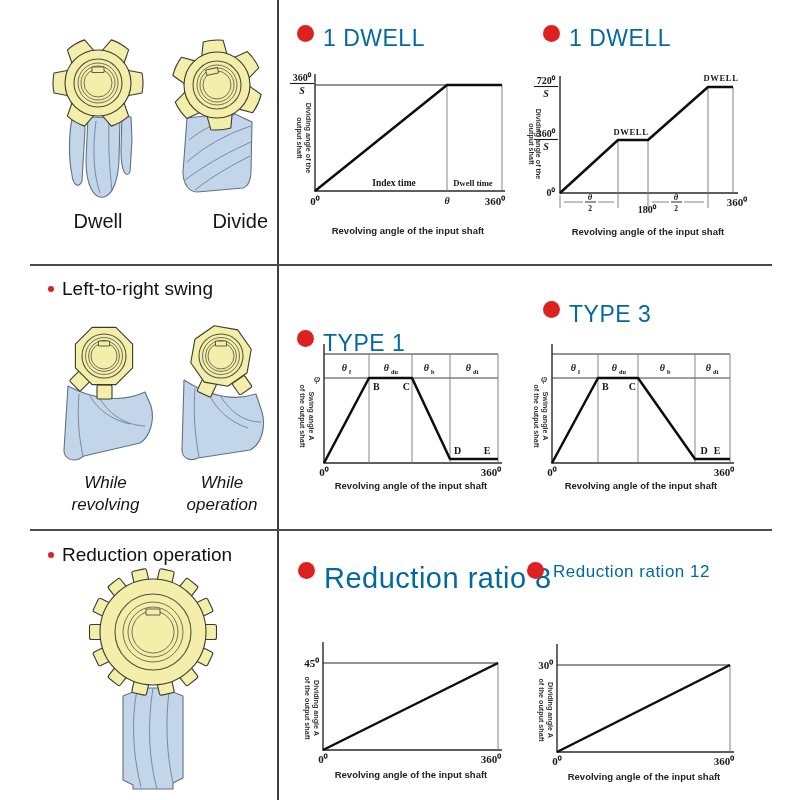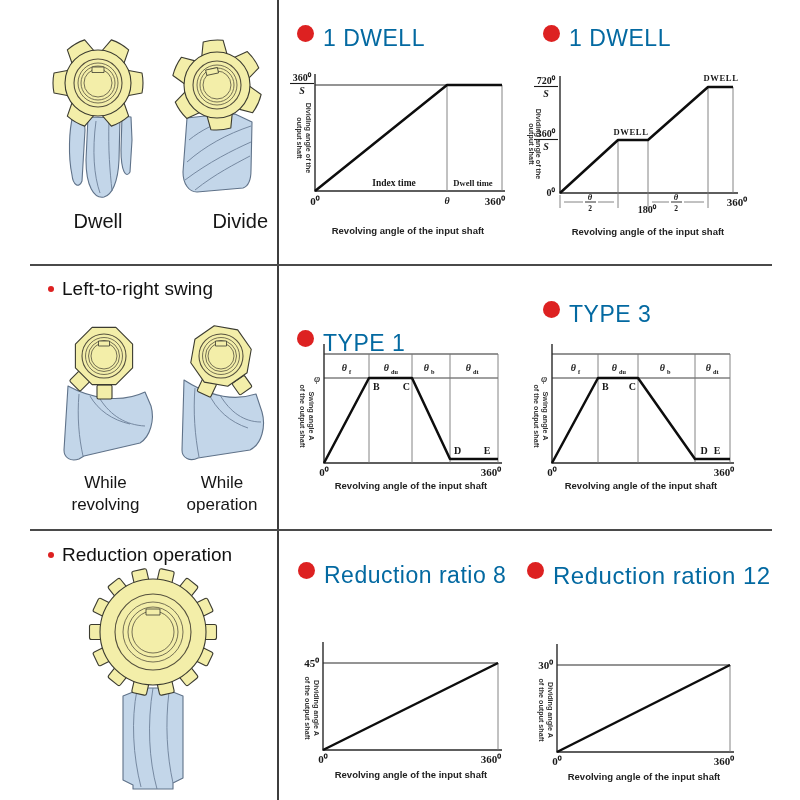--- a/index.html
+++ b/index.html
@@ -7,21 +7,21 @@
           font-family:"Liberation Sans",sans-serif;color:#1a1a1a;}
   .vdiv{position:absolute;background:#3d3d3d;}
   .hdiv{position:absolute;background:#4a4a4a;}
   .chart-title{position:absolute;display:flex;align-items:flex-start;gap:9px;
                font-size:23px;letter-spacing:.5px;color:#0369a1;white-space:nowrap;}
   .chart-title .dot{width:17px;height:17px;border-radius:50%;background:var(--accent-red,#dd2121);flex:0 0 auto;}
   .side-heading{position:absolute;display:flex;align-items:center;gap:8px;
                 font-size:19px;font-weight:normal;color:#111;white-space:nowrap;}
   .side-heading .mini-dot{width:6px;height:6px;border-radius:50%;background:var(--accent-red,#dd2121);flex:0 0 auto;}
   .fig-label{position:absolute;text-align:center;font-size:20px;color:#161616;}
-  .fig-label2{position:absolute;text-align:center;font-size:17px;line-height:1.3;color:#161616;}
+  .fig-label2{position:absolute;text-align:center;font-size:17px;line-height:1.3;color:#161616;font-style:italic;}
   svg{position:absolute;overflow:visible;}
   
   .ax{stroke:#2a2a2a;stroke-width:1.4;fill:none;}
   .mid{stroke:#2a2a2a;stroke-width:1.1;fill:none;}
   .thin{stroke:#767676;stroke-width:.9;fill:none;}
   .data{stroke:#0d0d0d;stroke-width:2.5;fill:none;stroke-linejoin:round;}
   .frbar{stroke:#1a1a1a;stroke-width:1.1;}
   
   text{fill:#181818;}
   .t-ser{font-family:"Liberation Serif",serif;font-weight:bold;}
@@ -322,38 +322,38 @@
     <text class="t-pt" x="176" y="122" text-anchor="middle">D</text>
     <text class="t-pt" x="189" y="122" text-anchor="middle">E</text>
     <text class="t-phi" x="16" y="50" text-anchor="middle">φ</text>
     <text class="t-vlab" text-anchor="middle" transform="translate(15,84) rotate(90)">Swing angle A</text>
     <text class="t-vlab" text-anchor="middle" transform="translate(6,84) rotate(90)">of the output shaft</text>
     <text class="t-ser t-tick" x="24" y="144" text-anchor="middle">0⁰</text>
     <text class="t-ser t-tick" x="196" y="144" text-anchor="middle">360⁰</text>
     <text class="t-cap" x="113" y="157" text-anchor="middle">Revolving angle of the input shaft</text>
   </svg>
 
-  <div class="chart-title" style="left:298px;top:562px;font-size:23px;">
+  <div class="chart-title" style="left:298px;top:562px;font-size:29px;">
     <span class="dot"></span>
     <span>Reduction ratio 8</span>
   </div>
   <svg style="left:283px;top:628px;" width="235" height="168" viewBox="0 0 235 168">
     <path class="ax" d="M40,14 L40,122 L219,122"></path>
     <path class="mid" d="M40,35 L215,35"></path>
     <path class="thin" d="M215,35 L215,122"></path>
     <path class="data" d="M40,122 L215,35"></path>
     <text class="t-ser t-tick" x="36" y="39" text-anchor="end">45⁰</text>
     <text class="t-vlab" text-anchor="middle" transform="translate(31,80) rotate(90)">Dividing angle A</text>
     <text class="t-vlab" text-anchor="middle" transform="translate(22,80) rotate(90)">of the output shaft</text>
     <text class="t-ser t-tick" x="40" y="135" text-anchor="middle">0⁰</text>
     <text class="t-ser t-tick" x="208" y="135" text-anchor="middle">360⁰</text>
     <text class="t-cap" x="128" y="150" text-anchor="middle">Revolving angle of the input shaft</text>
   </svg>
 
-  <div class="chart-title" style="left:527px;top:562px;font-size:24px;">
+  <div class="chart-title" style="left:527px;top:562px;font-size:17px;">
     <span class="dot"></span>
     <span>Reduction ration 12</span>
   </div>
   <svg style="left:528px;top:628px;" width="250" height="168" viewBox="0 0 250 168">
     <path class="ax" d="M29,16 L29,124 L206,124"></path>
     <path class="mid" d="M29,37 L202,37"></path>
     <path class="thin" d="M202,37 L202,124"></path>
     <path class="data" d="M29,124 L202,37"></path>
     <text class="t-ser t-tick" x="25" y="41" text-anchor="end">30⁰</text>
     <text class="t-vlab" text-anchor="middle" transform="translate(20,82) rotate(90)">Dividing angle A</text>

